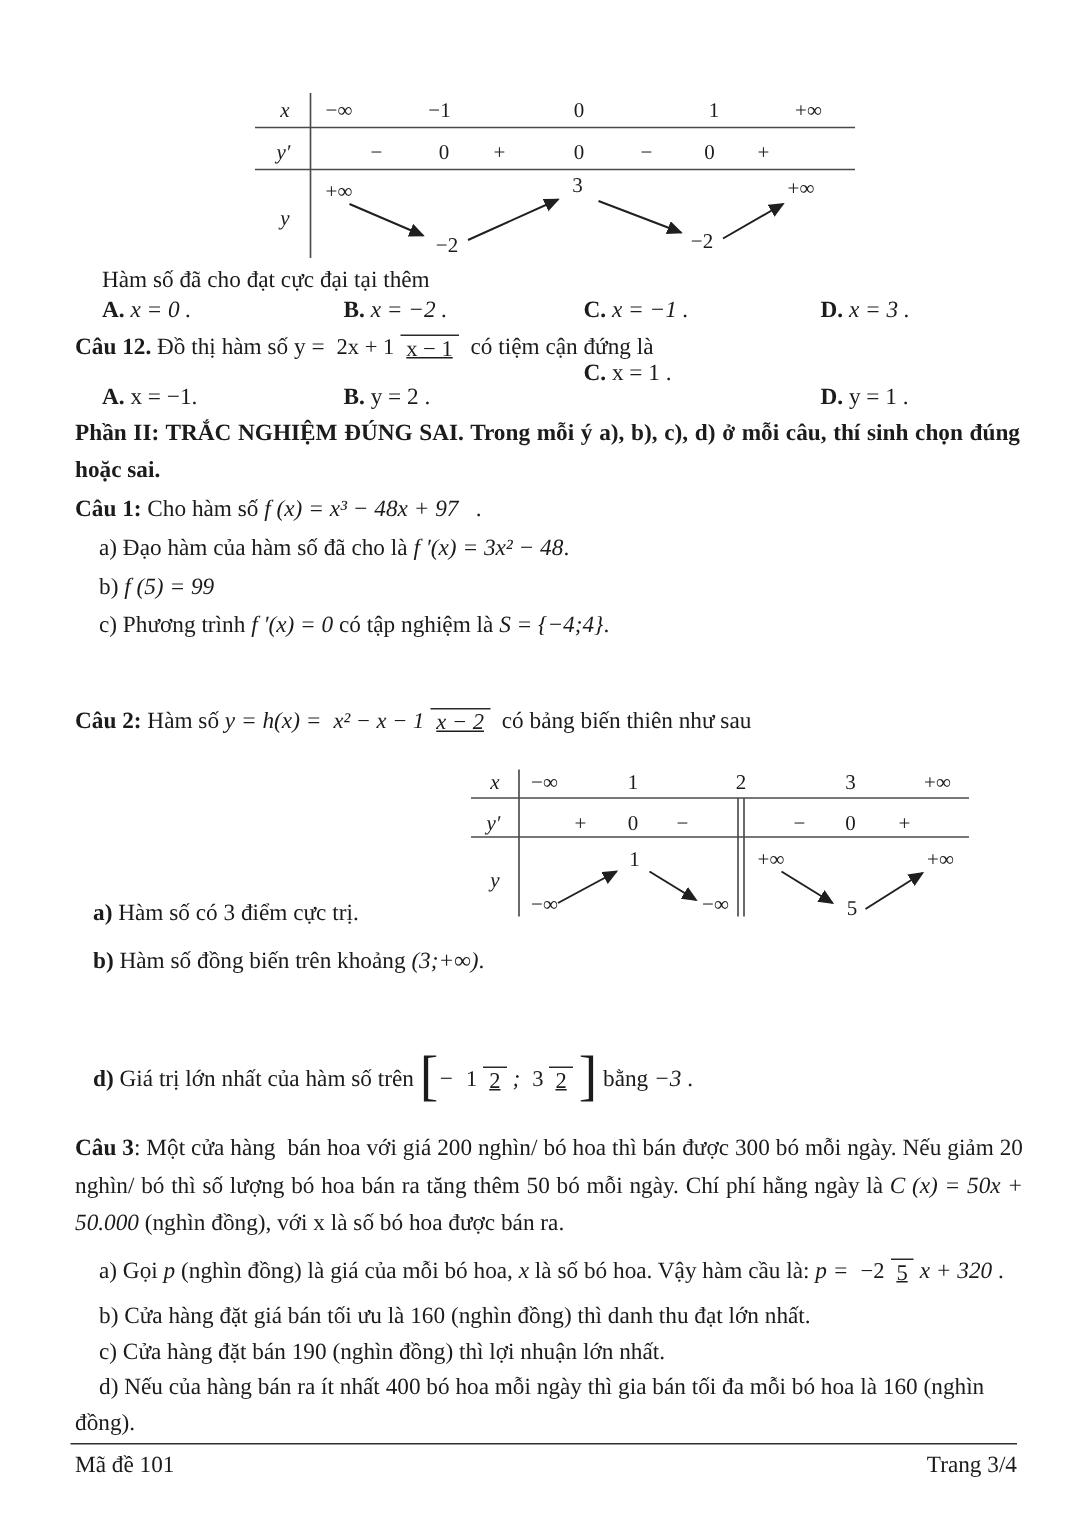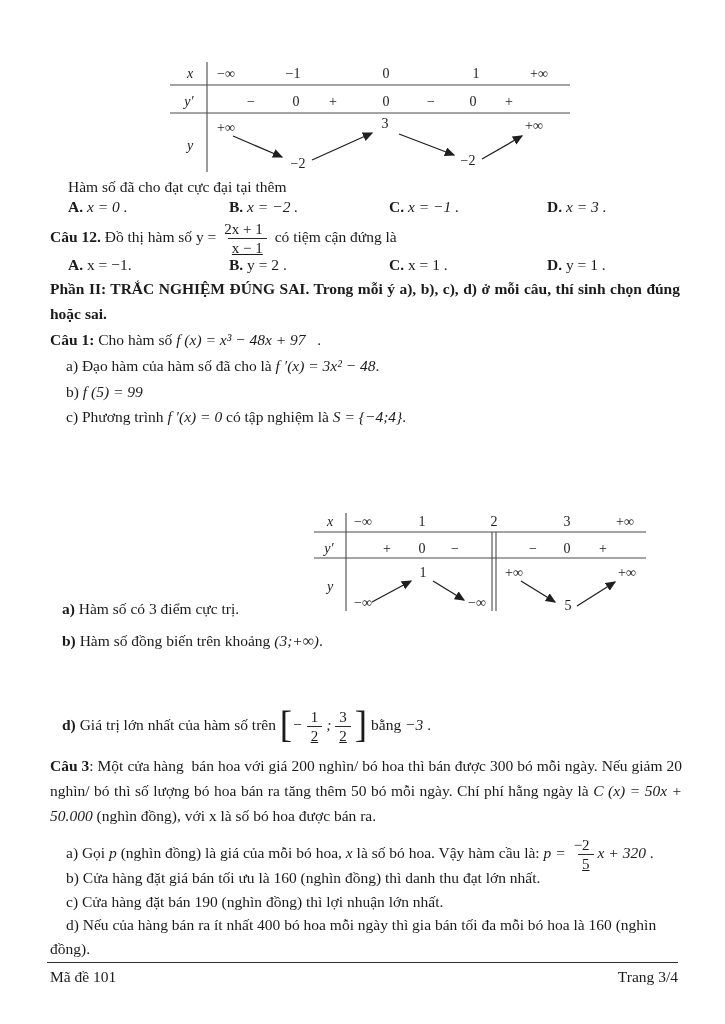--- a/index.html
+++ b/index.html
@@ -24,21 +24,21 @@
   .seg-r { }
   .seg-b { font-weight:bold; }
   .seg-i { font-style:italic; }
   .seg-red { color:#b30000; }
   .seg-lb, .seg-rb {
     font-size:37px; line-height:0;
     vertical-align:middle; position:relative; top:-2px;
     font-weight:400;
   }
   .frac {
-    display:inline-flex; flex-direction:column; align-items:flex-end;
+    display:inline-flex; flex-direction:row; align-items:center;
     vertical-align:middle; margin:0 4px;
     line-height:1.08; font-size:15px; text-align:center;
   }
   .frac.it { font-style:italic; }
   .frac .num { display:block; padding:0 4px 1px; }
   .frac .den { display:block; border-top:1.2px solid #2a2a2a; padding:1px 4px 0;text-decoration:underline; }
   svg.vt { position:absolute; overflow:visible; }
   svg text {
     font-family:"Liberation Serif","DejaVu Serif",serif;
     font-size:14px; fill:#1c1c1c;
@@ -101,30 +101,34 @@
   <div class="line" style="left:229px; top:196px;"><span class="seg-b">B.</span><span class="seg-r"> </span><span class="seg-i">x = −2 .</span></div>
   <div class="line" style="left:389px; top:196px;"><span class="seg-b">C.</span><span class="seg-r"> </span><span class="seg-i">x = −1 .</span></div>
   <div class="line" style="left:547px; top:196px;"><span class="seg-b">D.</span><span class="seg-r"> </span><span class="seg-i">x = 3 .</span></div>
 
   <div class="line" style="left:50px; top:221px;"><span class="seg-b">Câu 12.</span><span class="seg-r"> Đồ thị hàm số y =</span><span class="frac">
         <span class="num">2x + 1</span>
         <span class="den">x − 1</span>
       </span><span class="seg-r"> có tiệm cận đứng là</span></div>
   <div class="line" style="left:68px;  top:254px;"><span class="seg-b">A.</span><span class="seg-r"> x = −1.</span></div>
   <div class="line" style="left:229px; top:254px;"><span class="seg-b">B.</span><span class="seg-r"> y = 2 .</span></div>
-  <div class="line" style="left:389px; top:254px;"><span class="seg-b">C.</span><span class="seg-r"> x = 1 .</span></div>
+  <div class="line" style="left:389px; top:238px;"><span class="seg-b">C.</span><span class="seg-r"> x = 1 .</span></div>
   <div class="line" style="left:547px; top:254px;"><span class="seg-b">D.</span><span class="seg-r"> y = 1 .</span></div>
 
   <div class="line wrap just lh25" style="left:50px; top:276px; width:630px;"><span class="seg-b">Phần II: TRẮC NGHIỆM ĐÚNG SAI. Trong mỗi ý a), b), c), d) ở mỗi câu, thí sinh chọn đúng hoặc sai.</span></div>
 
   <div class="line" style="left:50px; top:329px;"><span class="seg-b">Câu 1:</span><span class="seg-r"> Cho hàm số </span><span class="seg-i">f (x) = x³ − 48x + 97</span><span class="seg-r">&nbsp;&nbsp;&nbsp;.</span></div>
   <div class="line" style="left:66px; top:355px;"><span class="seg-r">a) Đạo hàm của hàm số đã cho là </span><span class="seg-i">f ′(x) = 3x² − 48</span><span class="seg-r">.</span></div>
   <div class="line" style="left:66px; top:381px;"><span class="seg-r">b) </span><span class="seg-i">f (5) = 99</span></div>
   <div class="line" style="left:66px; top:406px;"><span class="seg-r">c) Phương trình </span><span class="seg-i">f ′(x) = 0</span><span class="seg-r"> có tập nghiệm là </span><span class="seg-i">S = {−4;4}</span><span class="seg-r">.</span></div>
 
+  <div class="line" style="left:50px; top:470px;"><span class="seg-b">Câu 2:</span><span class="seg-r"> Hàm số </span><span class="seg-i">y = h(x) =</span><span class="frac it">
+        <span class="num">x² − x − 1</span>
+        <span class="den">x − 2</span>
+      </span><span class="seg-r"> có bảng biến thiên như sau</span></div>
 
   <svg class="vt" style="left:314px; top:511px;" width="334" height="102" viewBox="0 0 334 102">
     <g>
       <line class="grid" x1="0" y1="21" x2="332" y2="21"></line>
       <line class="grid" x1="0" y1="47" x2="332" y2="47"></line>
       <line class="grid" x1="32" y1="2" x2="32" y2="100"></line>
       <line class="grid" x1="178" y1="21" x2="178" y2="100"></line>
       <line class="grid" x1="182" y1="21" x2="182" y2="100"></line>
     </g>
     <text class="it mid" x="16" y="15">x</text>

